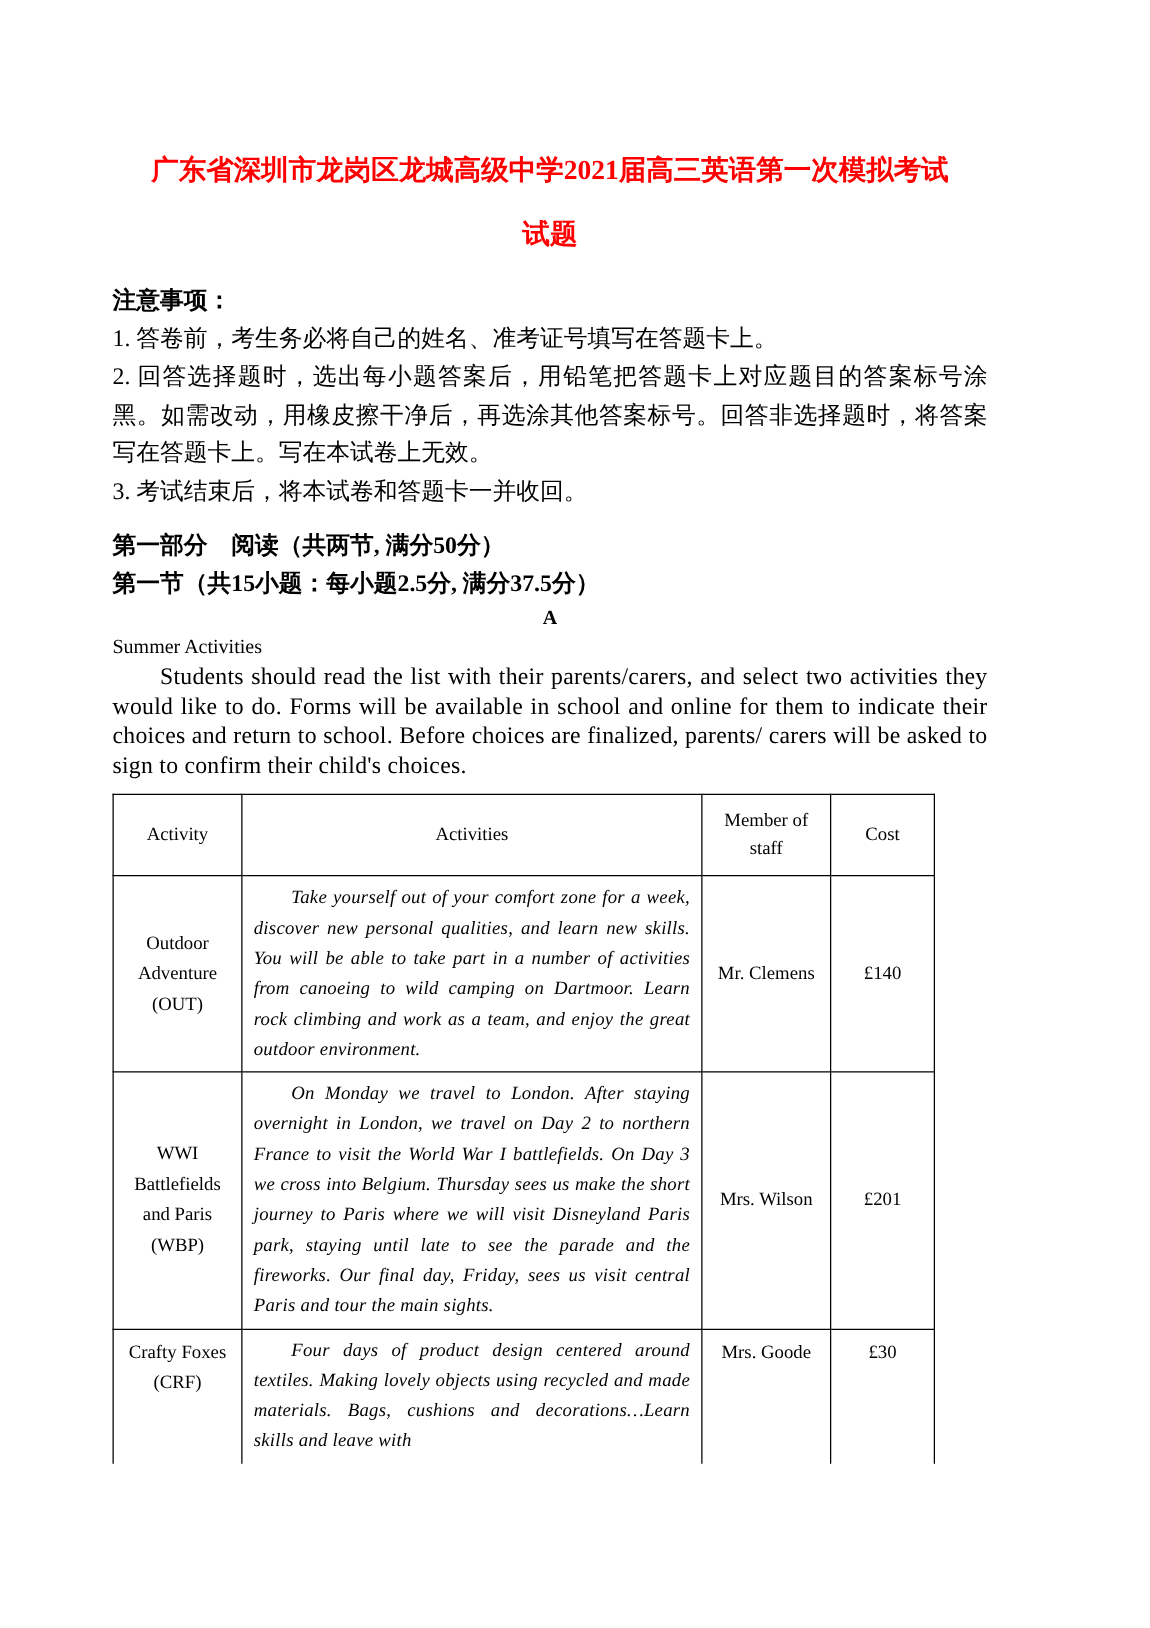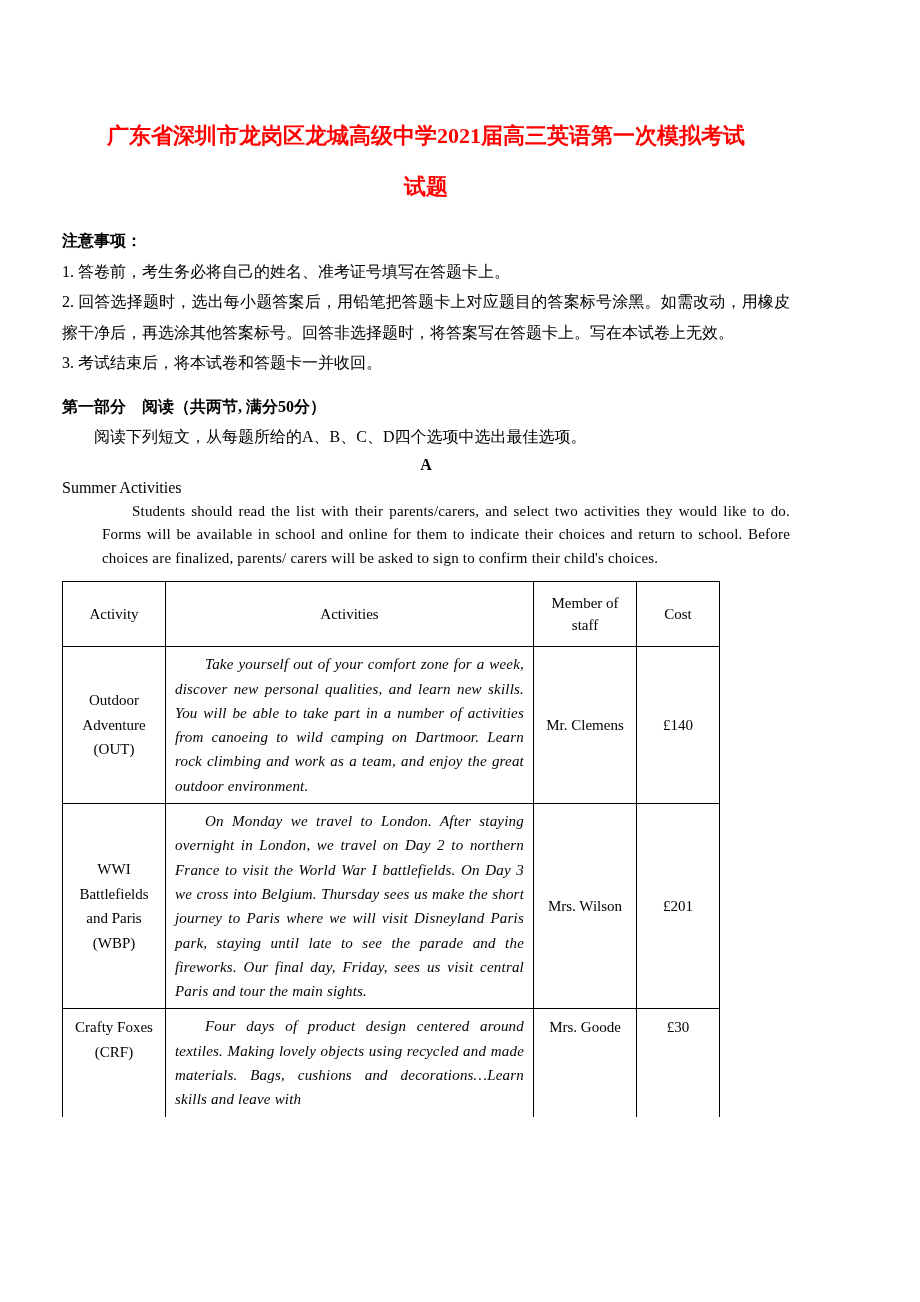--- a/index.html
+++ b/index.html
@@ -8,57 +8,56 @@
     height: 1302px;
     background: #ffffff;
     color: #000000;
     font-family: "Liberation Serif", "DejaVu Serif", serif;
     overflow: hidden;
   }
   .page {
     box-sizing: border-box;
     width: 920px;
     height: 1302px;
-    padding: 110px 130px 0 62px;
+    padding: 110px 130px 0 90px;
   }
   p { margin: 0; }
   .exam-title {
     margin: 0 0 14px 0;
     color: #ff0000;
     font-size: 22px;
     font-weight: bold;
     text-align: center;
     line-height: 51px;
   }
   .exam-title span { display: block; }
   .cn {
-    font-size: 16px;
+    font-size: 19px;
     line-height: 30.5px;
     text-align: justify;
   }
   .bold { font-weight: bold; }
   .reading-block { margin-top: 13px; }
   .indent { text-indent: 2em; }
   .passage-label {
     font-size: 16px;
     line-height: 23px;
     font-weight: bold;
     text-align: center;
   }
   .passage-title {
     font-size: 16px;
     line-height: 24px;
   }
   .passage {
-    font-size: 15px;
+    font-size: 19px;
     line-height: 23.6px;
     text-align: justify;
     text-indent: 2em;
     letter-spacing: 0.2px;
-    margin-left: 40px;
   }
   table.activities {
     width: 657px;
     margin-top: 11px;
     border-collapse: collapse;
     table-layout: fixed;
   }
   .activities th, .activities td {
     border: 1px solid #000000;
     font-weight: normal;
@@ -99,21 +98,21 @@
 
   <div>
     <p class="cn bold">注意事项：</p>
     <p class="cn">1. 答卷前，考生务必将自己的姓名、准考证号填写在答题卡上。</p>
     <p class="cn">2. 回答选择题时，选出每小题答案后，用铅笔把答题卡上对应题目的答案标号涂黑。如需改动，用橡皮擦干净后，再选涂其他答案标号。回答非选择题时，将答案写在答题卡上。写在本试卷上无效。</p>
     <p class="cn">3. 考试结束后，将本试卷和答题卡一并收回。</p>
   </div>
 
   <div class="reading-block">
     <p class="cn bold">第一部分　阅读（共两节, 满分50分）</p>
-    <p class="cn indent">阅读下列短文，从每题所给的A、B、C、D四个选项中选出最佳选项。</p>
+    <p class="cn bold">第一节（共15小题：每小题2.5分, 满分37.5分）</p>
     <p class="passage-label">A</p>
     <p class="passage-title">Summer Activities</p>
     <p class="passage">Students should read the list with their parents/carers, and select two activities they would like to do. Forms will be available in school and online for them to indicate their choices and return to school. Before choices are finalized, parents/ carers will be asked to sign to confirm their child's choices.</p>
   </div>
 
   <table class="activities">
     <colgroup>
       <col style="width:103px">
       <col style="width:368px">
       <col style="width:103px">

